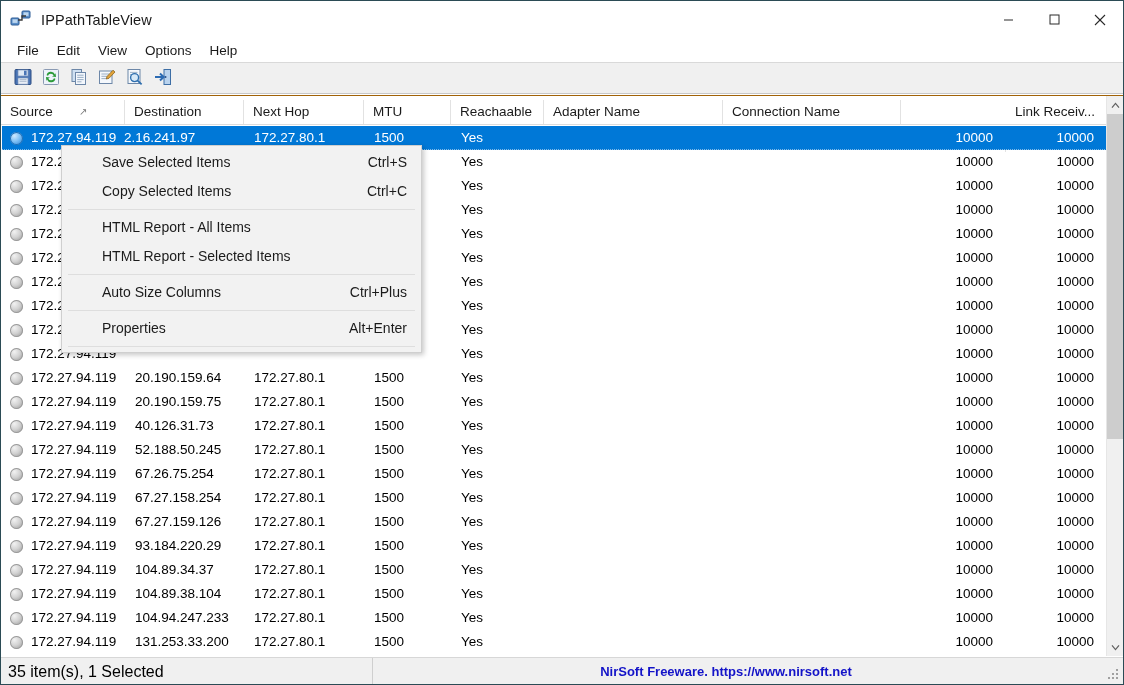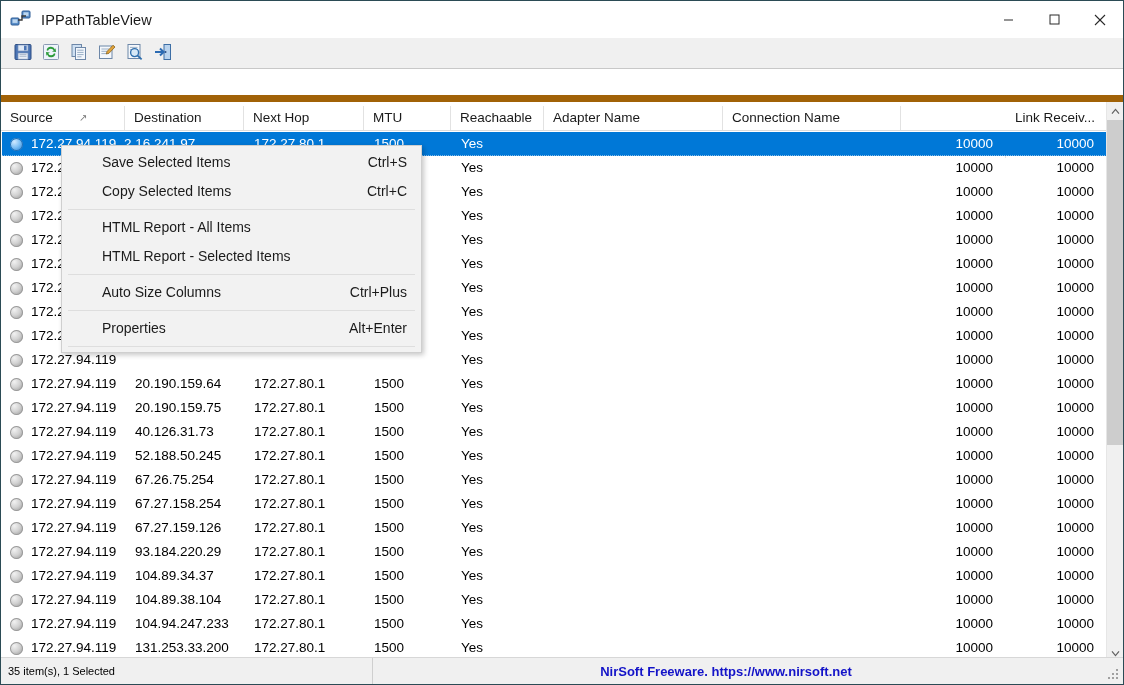--- a/index.html
+++ b/index.html
@@ -105,21 +105,21 @@
 
   
   .listwrap {
     position: absolute;
     left: 0;
     top: 94px;
     width: 1122px;
     height: 562px;
     background: #ffffff;
     box-sizing: border-box;
-    border-top: 7px solid #a16207;
+    border-top: 1px solid #a16207;
     overflow: hidden;
   }
   .hdrrow {
     position: absolute;
     left: 0; top: 4px;
     height: 25px;
     width: 1106px;
     background: #ffffff;
     border-bottom: 1px solid #dcdcdc;
     box-sizing: border-box;
@@ -269,21 +269,21 @@
     border-top: 1px solid #d7d7d7;
     box-sizing: border-box;
     display: flex;
     align-items: center;
   }
   .stpanel1 {
     width: 372px;
     height: 27px;
     line-height: 27px;
     padding-left: 7px;
-    font-size: 11px;
+    font-size: 16px;
     color: #000;
     border-right: 1px solid #cfcfcf;
     box-sizing: border-box;
     overflow: hidden;
     white-space: nowrap;
   }
   .stpanel2 {
     flex: 1;
     height: 27px;
     line-height: 27px;
@@ -338,20 +338,27 @@
       </div>
       <div class="winbtn close">
         <svg width="12" height="12" viewBox="0 0 12 12">
             <line x1="1" y1="1" x2="11" y2="11" stroke="currentColor" stroke-width="1.1"></line>
             <line x1="11" y1="1" x2="1" y2="11" stroke="currentColor" stroke-width="1.1"></line>
           </svg>
       </div>
     </div>
   </div>
 
+  <div class="menubar">
+    <div class="menuitem">File</div>
+    <div class="menuitem">Edit</div>
+    <div class="menuitem">View</div>
+    <div class="menuitem">Options</div>
+    <div class="menuitem">Help</div>
+  </div>
 
   <div class="toolbar">
     <div class="tbbtn">
       <span>
         <svg width="18" height="18" viewBox="0 0 18 18">
           <rect x="1" y="1.5" width="16" height="15" rx="1" fill="#4a74b5" stroke="#2c4d82" stroke-width="1"></rect>
           <rect x="4" y="2" width="10" height="6" fill="#dfe9f6" stroke="#7e96bb" stroke-width="0.7"></rect>
           <rect x="10" y="2.7" width="2.6" height="4.6" fill="#4a74b5"></rect>
           <rect x="4" y="10" width="10" height="6.2" fill="#e9eef6" stroke="#7e96bb" stroke-width="0.7"></rect>
           <line x1="5.5" y1="11.6" x2="12.5" y2="11.6" stroke="#9aa9c0" stroke-width="0.8"></line>

